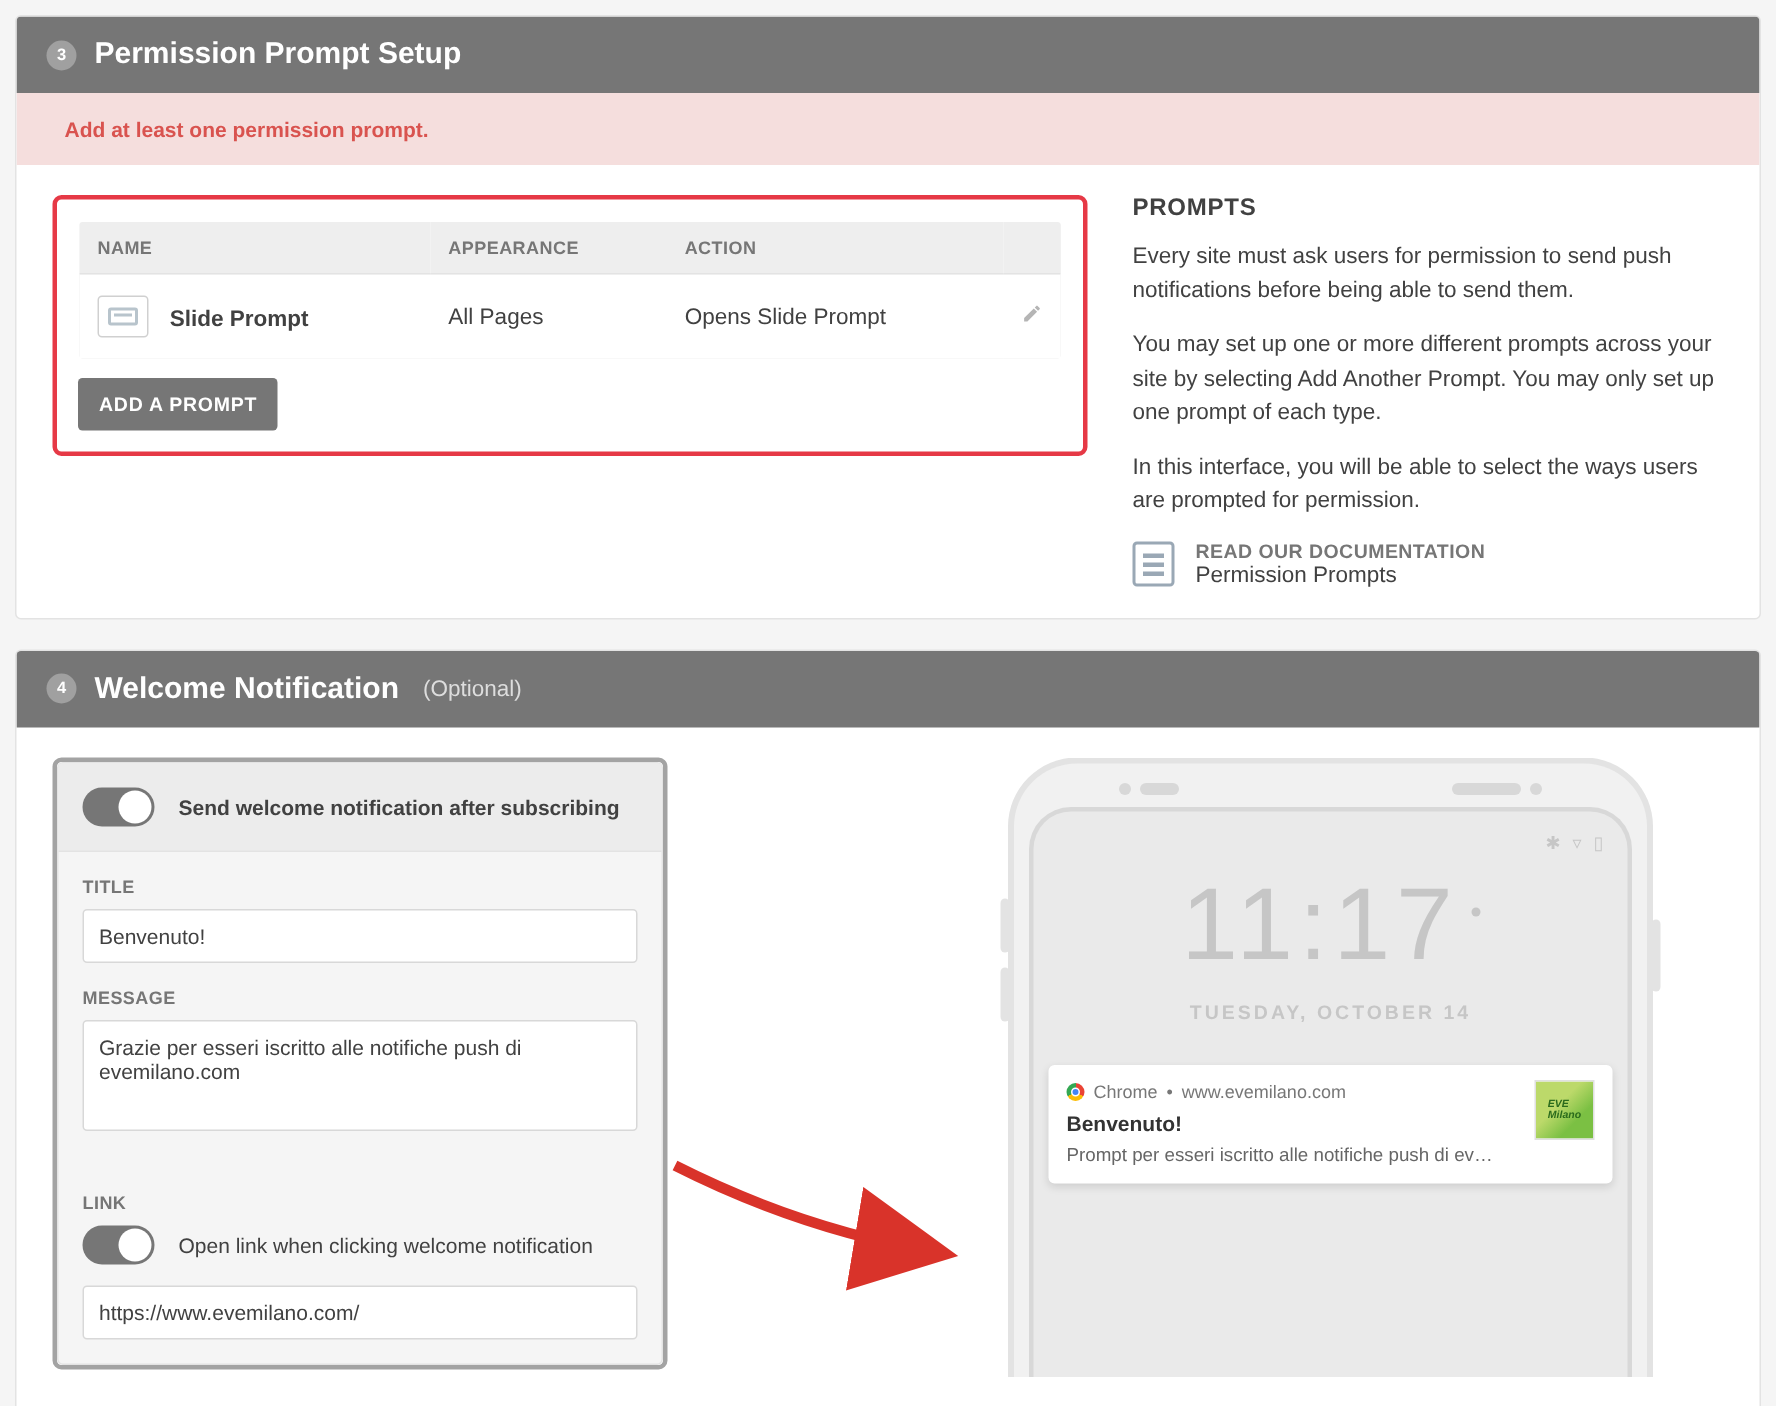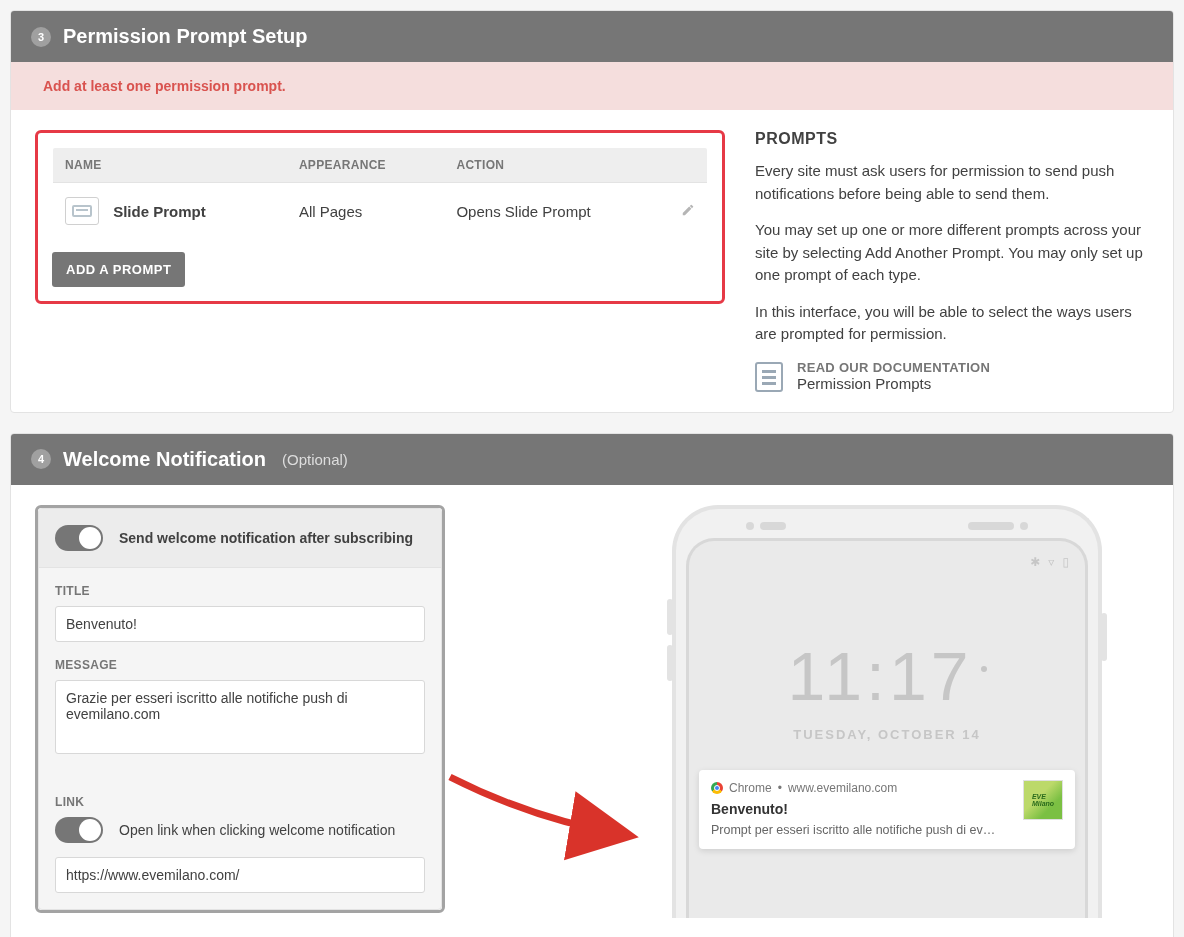--- a/index.html
+++ b/index.html
@@ -17,21 +17,21 @@
 .tbl { width: 100%; border-collapse: collapse; border: 1px solid #e3e3e3; border-radius: 3px; overflow: hidden; }
 .tbl thead th { background: #eeeeee; color: #767676; font-size: 12px; font-weight: 700; letter-spacing: .3px; text-align: left; padding: 10px 12px; }
 .tbl tbody td { background: #fff; padding: 14px 12px; border-top: 1px solid #e3e3e3; font-size: 15px; color: #414141; vertical-align: middle; }
 .row-icon { width: 34px; height: 28px; border: 1px solid #d0d0d0; border-radius: 3px; display: inline-flex; align-items: center; justify-content: center; margin-right: 10px; background: #fff; }
 .row-icon-inner { width: 20px; height: 12px; border: 2px solid #b8c4cc; border-radius: 2px; position: relative; }
 .row-icon-inner::before { content: ""; position: absolute; top: 2px; left: 2px; right: 2px; height: 2px; background: #b8c4cc; }
 .pencil { color: #b5b5b5; cursor: pointer; }
 .btn-add { margin-top: 12px; background: #767676; color: #fff; border: none; border-radius: 3px; padding: 10px 14px; font-size: 13px; font-weight: 700; letter-spacing: .5px; cursor: pointer; }
 .side-h { font-size: 16px; font-weight: 700; letter-spacing: .5px; color: #414141; margin-bottom: 12px; }
 .side-p { font-size: 15px; color: #414141; line-height: 1.5; margin-bottom: 14px; }
-.doc-row { display: flex; gap: 14px; align-items: flex-end; margin-top: 6px; }
+.doc-row { display: flex; gap: 14px; align-items: center; margin-top: 6px; }
 .doc-icon { width: 28px; height: 30px; border: 2px solid #9aa8b5; border-radius: 3px; position: relative; flex-shrink: 0; }
 .doc-icon::before { content:""; position:absolute; left:5px; right:5px; top:6px; height:3px; background:#9aa8b5; box-shadow: 0 6px 0 #9aa8b5, 0 12px 0 #9aa8b5; }
 .doc-h { font-size: 13px; font-weight: 700; color: #767676; letter-spacing: .3px; }
 .doc-link { font-size: 15px; color: #414141; }
 
 .panel-body-4 { padding: 20px 24px 24px 24px; display: flex; gap: 10px; align-items: flex-start; position: relative; }
 .form-card { border: 1px solid #e3e3e3; border-radius: 4px; background: #f5f5f5; width: 100%; }
 .form-head { background: #ececec; padding: 16px; display:flex; align-items:center; gap:16px; border-bottom:1px solid #e3e3e3; }
 .toggle { width: 48px; height: 26px; background: #767676; border-radius: 14px; position: relative; cursor: pointer; flex-shrink:0; }
 .toggle .knob { position: absolute; top: 2px; right: 2px; width: 22px; height: 22px; background: #fff; border-radius: 50%; }
@@ -44,21 +44,21 @@
 .sec-gap { height: 6px; }
 .arrow-wrap { flex: 0 0 160px; position: relative; height: 380px; }
 .phone-wrap { flex: 1; display:flex; justify-content:center; }
 .phone { width: 430px; background: #f1f1f1; border: 4px solid #e3e3e3; border-top-left-radius: 46px; border-top-right-radius: 46px; border-bottom: none; padding: 10px 10px 0 10px; position: relative; }
 .phone-dots { display:flex; justify-content:space-between; padding: 3px 60px 8px 60px; }
 .dot-grp { display:flex; gap:6px; align-items:center; }
 .dot { width:8px; height:8px; background:#d8d8d8; border-radius:50%; }
 .bar { width:26px; height:8px; background:#d8d8d8; border-radius:4px; }
 .screen { background: #eaeaea; border: 3px solid #d8d8d8; border-top-left-radius: 28px; border-top-right-radius: 28px; border-bottom:none; padding: 14px 10px 10px 10px; min-height: 380px; position:relative; }
 .status-icons { display:flex; justify-content:flex-end; gap:8px; color:#c6c6c6; font-size:12px; padding: 0 6px 8px 0;}
-.clock { font-size: 68px; font-weight: 300; color: #c6c6c6; text-align:center; letter-spacing: 4px; margin-top: 60px; }
+.clock { font-size: 68px; font-weight: 300; color: #c6c6c6; text-align:center; letter-spacing: 4px; }
 .datebar { text-align:center; font-size:13px; font-weight:700; letter-spacing:2px; color:#c6c6c6; margin-top:12px; }
 .notif { background:#ffffff; border-radius:4px; box-shadow: 0 2px 6px rgba(0,0,0,.12); margin-top: 28px; padding: 10px 12px; display:flex; gap:10px; align-items:flex-start; }
 .notif-body { flex:1; font-size:13px; color:#555; line-height:1.4; }
 .notif-app { color:#777; font-size:12px; display:flex; align-items:center; gap:6px; margin-bottom:4px; }
 .notif-title { font-weight:600; color:#333; font-size:14px; margin-bottom:2px;}
 .notif-msg { font-size:12.5px; color:#666; white-space:nowrap; overflow:hidden; text-overflow:ellipsis; max-width: 300px;}
 .notif-logo { width:40px; height:40px; background: linear-gradient(135deg,#bcd96a 40%,#7bc043 70%); display:flex; align-items:center; justify-content:center; font-size:7px; font-weight:700; color:#2a6b1c; font-style:italic; border:1px solid #e0e0e0;}
 .spinner-dot { width:6px; height:6px; background:#c6c6c6; border-radius:50%; display:inline-block; margin-left:8px; vertical-align:28px;}
 .outlined-red-4 { border: 3px solid #a3a3a3; border-radius: 6px; padding: 0; flex: 0 0 410px;}
 svg.arrow { position:absolute; top:260px; left:-10px; width:200px; height:100px; overflow:visible;}

